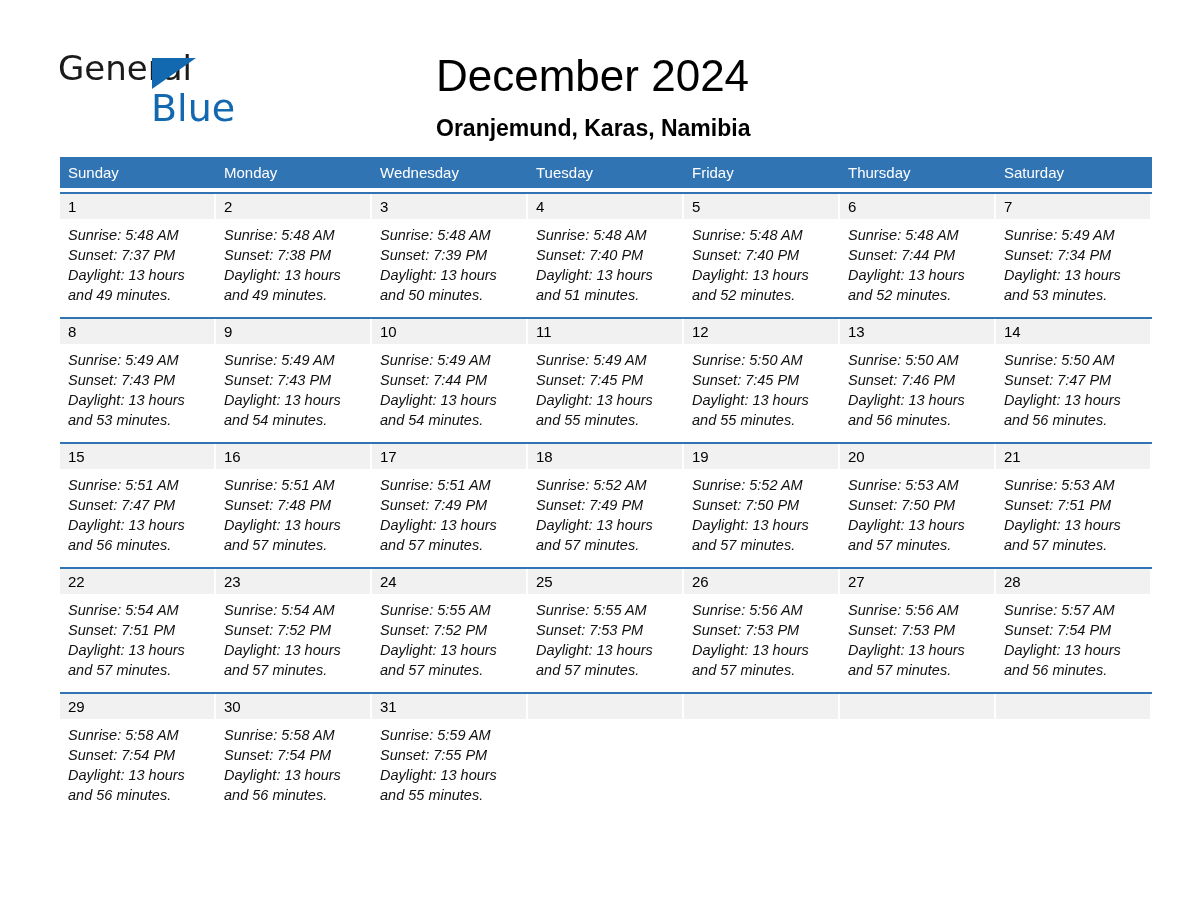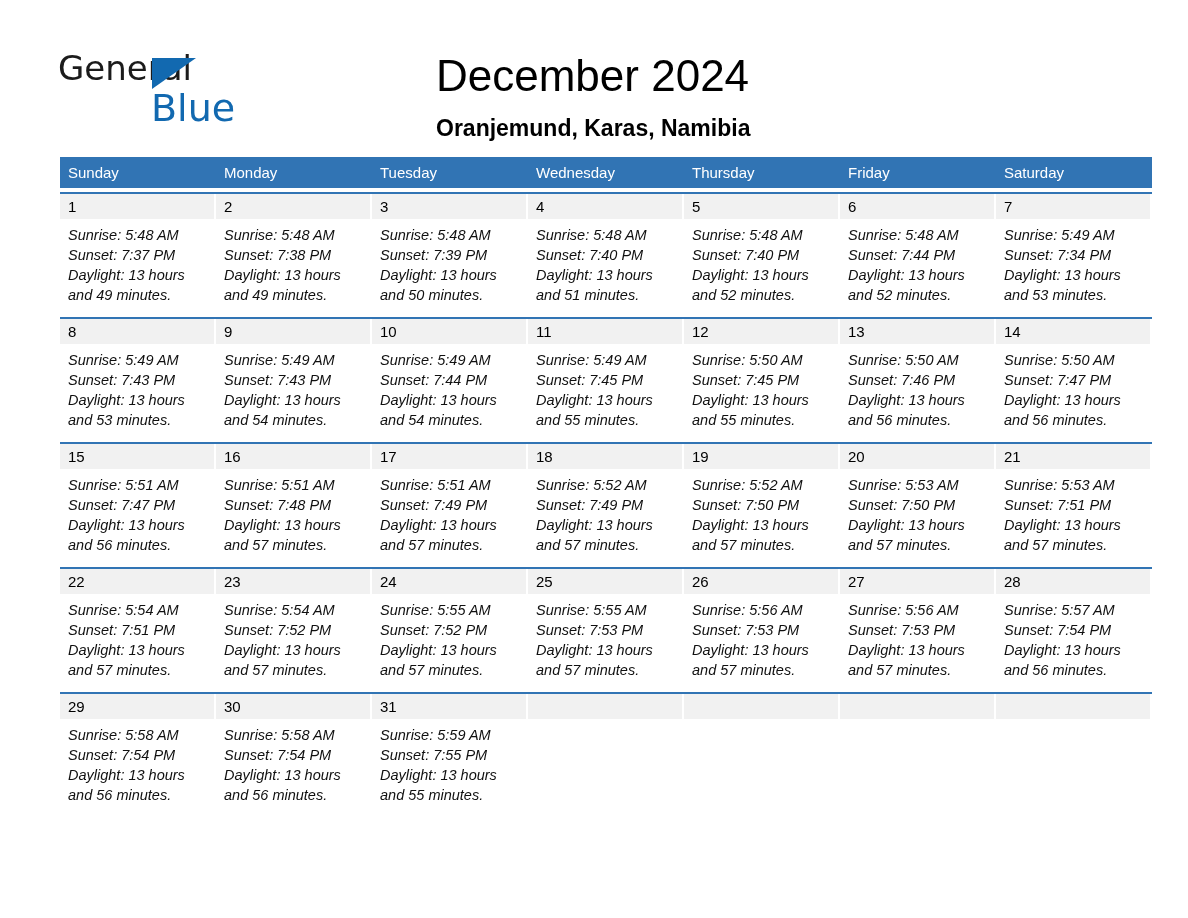--- a/index.html
+++ b/index.html
@@ -178,24 +178,24 @@
       <div class="location">Oranjemund, Karas, Namibia</div>
     </div>
 
   </div>
 
   <div class="calendar">
 
     <div class="weekday-row">
       <div class="weekday">Sunday</div>
       <div class="weekday">Monday</div>
+      <div class="weekday">Wednesday</div>
       <div class="weekday">Tuesday</div>
-      <div class="weekday">Wednesday</div>
+      <div class="weekday">Friday</div>
       <div class="weekday">Thursday</div>
-      <div class="weekday">Friday</div>
       <div class="weekday">Saturday</div>
     </div>
 
     <div class="week">
       <div class="day-cell">
         <div class="day-num-band"><span class="day-num">1</span></div>
         <div class="day-body">
           <div class="day-line">Sunrise: 5:48 AM</div>
           <div class="day-line">Sunset: 7:37 PM</div>
           <div class="day-line">Daylight: 13 hours</div>

